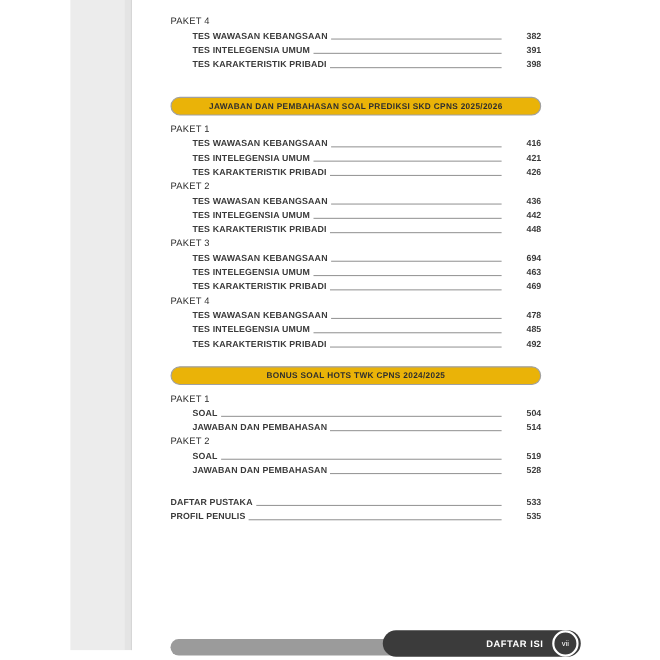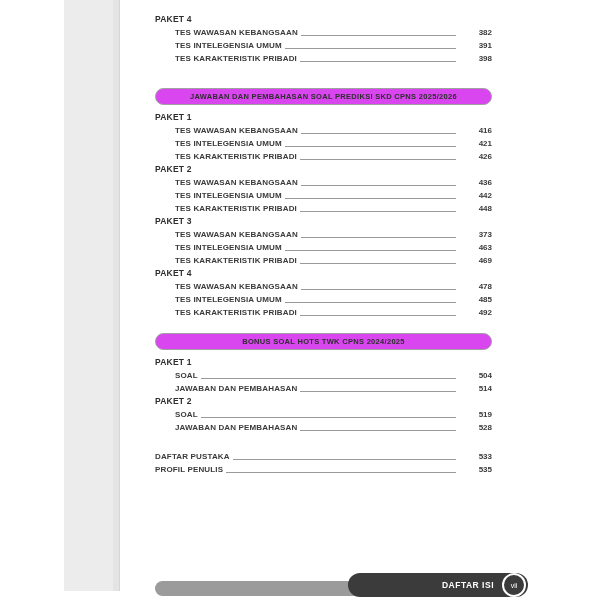--- a/index.html
+++ b/index.html
@@ -6,29 +6,29 @@
   body{width:600px;height:600px;font-family:"Liberation Sans",sans-serif;}
   .canvas{position:relative;width:600px;height:600px;background:#ffffff;overflow:hidden;}
 
   
   .edge-strip{position:absolute;left:64px;top:0;width:49px;height:591px;background:#ececec;}
   .edge-line{position:absolute;left:113px;top:0;width:6px;height:591px;background:#e4e4e4;border-right:1px solid #d6d6d6;}
 
   
   .content{position:absolute;left:155px;top:12px;width:337px;color:#3a3a3a;}
 
-  .paket-title{font-size:8.5px;font-weight:bold;color:#2e2e2e;height:13px;line-height:14px;letter-spacing:.2px;}
+  .paket-title{font-size:8.5px;font-weight:normal;color:#2e2e2e;height:13px;line-height:14px;letter-spacing:.2px;}
   .rows{padding-left:20px;font-weight:bold;}
   .flush .rows{padding-left:0;}
   .row{display:flex;align-items:flex-end;height:13px;font-size:8px;color:#3a3a3a;}
   .row .lbl{white-space:nowrap;letter-spacing:.15px;line-height:11px;}
   .row .leader{flex:1;border-bottom:1px solid #9a9a9a;margin:0 12px 2px 3px;}
   .row .num{min-width:24px;text-align:right;line-height:11px;}
 
-  .bar{height:15px;border:1px solid #a0a0a0;background:#d946ef;border-radius:9px;
+  .bar{height:15px;border:1px solid #a0a0a0;background:#eab308;border-radius:9px;
        display:flex;align-items:center;justify-content:center;
        font-size:7.5px;font-weight:bold;color:#2e2e2e;letter-spacing:.3px;margin:18px 0 5px 0;}
   .bar-0{margin-top:24px;}
   .bar-1{margin-top:15px;}
   .flush{margin-top:16px;}
 
   
   .footer-gray{position:absolute;left:155px;top:581px;width:245px;height:15px;border-radius:8px;background:#9b9b9b;}
   .footer-dark{position:absolute;left:348px;top:573px;width:180px;height:24px;border-radius:13px;background:#3b3b3b;
                display:flex;align-items:center;justify-content:flex-end;}
@@ -106,21 +106,21 @@
             <span class="num">448</span>
           </div>
         </div>
       </div>
       <div class="paket">
         <div class="paket-title">PAKET 3</div>
         <div class="rows">
           <div class="row">
             <span class="lbl">TES WAWASAN KEBANGSAAN</span>
             <span class="leader"></span>
-            <span class="num">373</span>
+            <span class="num">694</span>
           </div>
           <div class="row">
             <span class="lbl">TES INTELEGENSIA UMUM</span>
             <span class="leader"></span>
             <span class="num">463</span>
           </div>
           <div class="row">
             <span class="lbl">TES KARAKTERISTIK PRIBADI</span>
             <span class="leader"></span>
             <span class="num">469</span>

